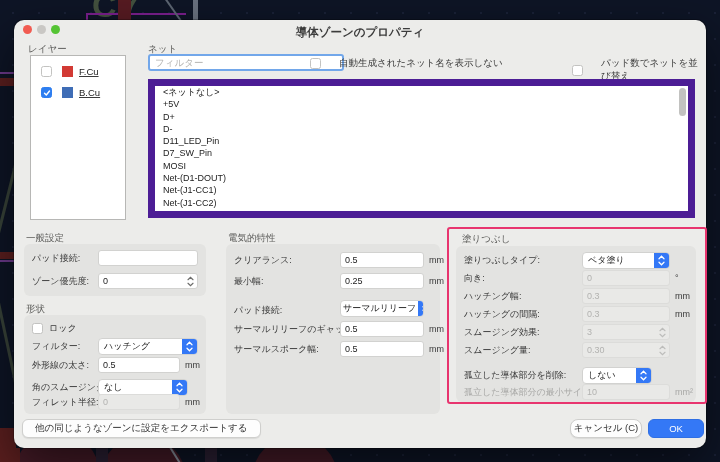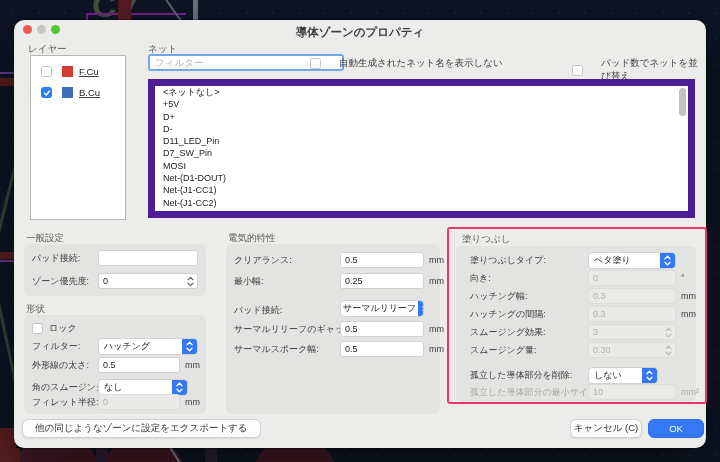--- a/index.html
+++ b/index.html
@@ -78,32 +78,32 @@
 
   .select { height:17px; border-radius:4px; background:#fff; border:1px solid #d2d2d0; display:flex; align-items:center; flex:none; overflow:hidden; }
   .select .stext { flex:1; font-size:9px; color:#222; padding:0 5px; white-space:nowrap; }
   .select .cap { width:15px; height:17px; background:#3478f6; display:flex; flex-direction:column; align-items:center; justify-content:center; gap:1px; flex:none; }
 
   
   .c1 .lbl { width:66px; }
   .c1 .tf, .c1 .spinwrap, .c1 .select { width:100px; }
   .c2 .lbl { width:106px; }
   .c2 .tf, .c2 .select { width:84px; }
-  .c3 .lbl { width:118px;margin-left:6px; }
+  .c3 .lbl { width:118px; }
   .c3 .tf, .c3 .spinwrap, .c3 .select { width:88px; }
   .c3 .select.narrow { width:70px; }
   .c3 .unit, .c2 .unit { width:18px; }
 
   .hl-frame { position:absolute; left:433px; top:207px; width:260px; height:177px; border:2.5px solid #e8356f; border-radius:3px; pointer-events:none; }
 
   .btn { position:absolute; height:19px; border-radius:6px; font-size:9.5px; display:flex; align-items:center; justify-content:center; font-family:inherit; }
   .btn.plain { background:#fdfdfd; border:1px solid #cfcfcd; color:#333; box-shadow:0 1px 1px rgba(0,0,0,.08); }
   .btn.primary { background:#3478f6; border:1px solid #2f6fe4; color:#fff; }
   .export-btn { left:8px; top:399px; padding:0 12px; }
-  .cancel-btn { left:556px; top:399px; width:72px; }
+  .cancel-btn { left:556px; top:399px; width:72px;border-radius:8px; }
   .ok-btn { left:634px; top:399px; width:56px; }
 
   svg.chev { display:block; }
 </style>
 </head>
 <body>
 
 <div class="pcb-bg">
   <div class="pcb-dots"></div>
   <div class="ref-c7">C7</div>

